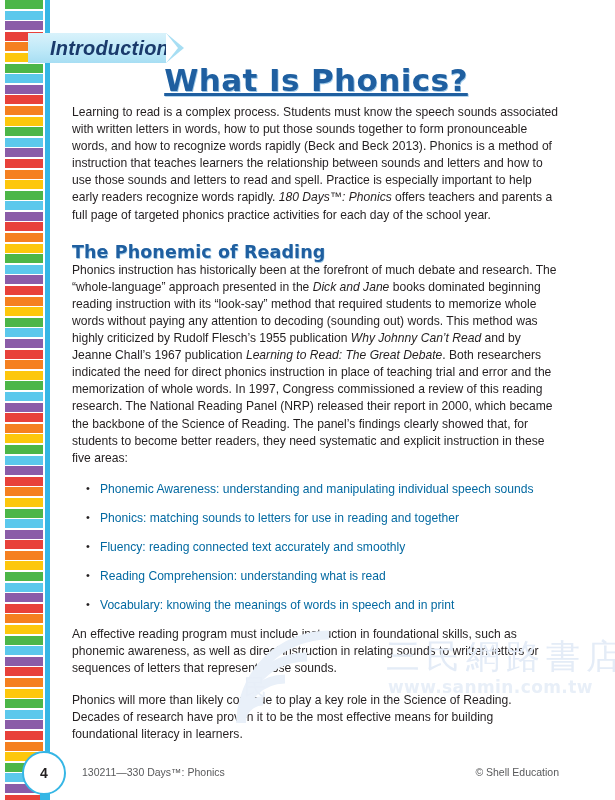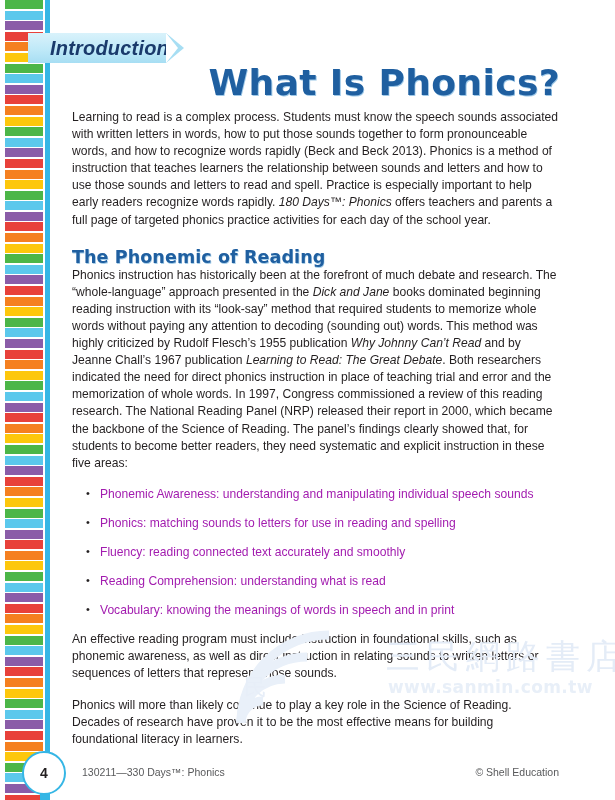--- a/index.html
+++ b/index.html
@@ -108,27 +108,28 @@
     position: absolute;
     left: 72px;
     top: 0;
     width: 488px;
     height: 800px;
   }
 
   #page-title {
     margin: 0;
     padding-top: 62px;
-    text-align: right;
+    text-align: center;
     font-family: "DejaVu Sans", sans-serif;
     font-weight: bold;
-    font-size: 36px;
+    font-size: 31px;
     color: #1f5fa0;
     letter-spacing: 0.4px;
     text-shadow: 0.8px 0.8px 0 #9fc9e8;
+    text-decoration: underline;
   }
 
   .body-text {
     margin: 0;
     font-family: "Liberation Sans", sans-serif;
     font-size: 12.1px;
     line-height: 17.1px;
     color: #231f20;
     text-align: left;
   }
@@ -153,21 +154,21 @@
     margin: 14px 0 0 0;
     padding: 0 0 0 14px;
   }
   #bullet-list li {
     position: relative;
     padding-left: 14px;
     margin-bottom: 13px;
     font-family: "Liberation Sans", sans-serif;
     font-size: 12.1px;
     line-height: 16px;
-    color: #a21caf;
+    color: #0369a1;
   }
   #bullet-list li::before {
     content: "\2022";
     position: absolute;
     left: 0;
     top: -1px;
     font-size: 11px;
     color: #231f20;
   }
 
@@ -389,21 +390,21 @@
     <h1 id="page-title">What Is Phonics?</h1>
 
     <p id="para-intro" class="body-text"><span>Learning to read is a complex process.  Students must know the speech sounds associated with written letters in words, how to put those sounds together to form pronounceable words, and how to recognize words rapidly (Beck and Beck 2013).  Phonics is a method of instruction that teaches learners the relationship between sounds and letters and how to use those sounds and letters to read and spell.  Practice is especially important to help early readers recognize words rapidly.  </span><span class="it">180 Days™: Phonics</span><span> offers teachers and parents a full page of targeted phonics practice activities for each day of the school year.</span></p>
 
     <h2 id="section-heading">The Phonemic of Reading</h2>
 
     <p id="para-science" class="body-text"><span>Phonics instruction has historically been at the forefront of much debate and research.  The “whole-language” approach presented in the </span><span class="it">Dick and Jane</span><span> books dominated beginning reading instruction with its “look-say” method that required students to memorize whole words without paying any attention to decoding (sounding out) words.  This method was highly criticized by Rudolf Flesch’s 1955 publication </span><span class="it">Why Johnny Can’t Read</span><span> and by Jeanne Chall’s 1967 publication </span><span class="it">Learning to Read: The Great Debate</span><span>.  Both researchers indicated the need for direct phonics instruction in place of teaching trial and error and the memorization of whole words.  In 1997, Congress commissioned a review of this reading research.  The National Reading Panel (NRP) released their report in 2000, which became the backbone of the Science of Reading.  The panel’s findings clearly showed that, for students to become better readers, they need systematic and explicit instruction in these five areas:</span></p>
 
     <ul id="bullet-list">
       <li>Phonemic Awareness: understanding and manipulating individual speech sounds</li>
-      <li>Phonics: matching sounds to letters for use in reading and spelling</li>
+      <li>Phonics: matching sounds to letters for use in reading and together</li>
       <li>Fluency: reading connected text accurately and smoothly</li>
       <li>Reading Comprehension: understanding what is read</li>
       <li>Vocabulary: knowing the meanings of words in speech and in print</li>
     </ul>
 
     <p id="para-effective" class="body-text">An effective reading program must include instruction in foundational skills, such as phonemic awareness, as well as direct instruction in relating sounds to written letters or sequences of letters that represent those sounds.</p>
 
     <p id="para-closing" class="body-text">Phonics will more than likely continue to play a key role in the Science of Reading.  Decades of research have proven it to be the most effective means for building foundational literacy in learners.</p>
 
   </div>

